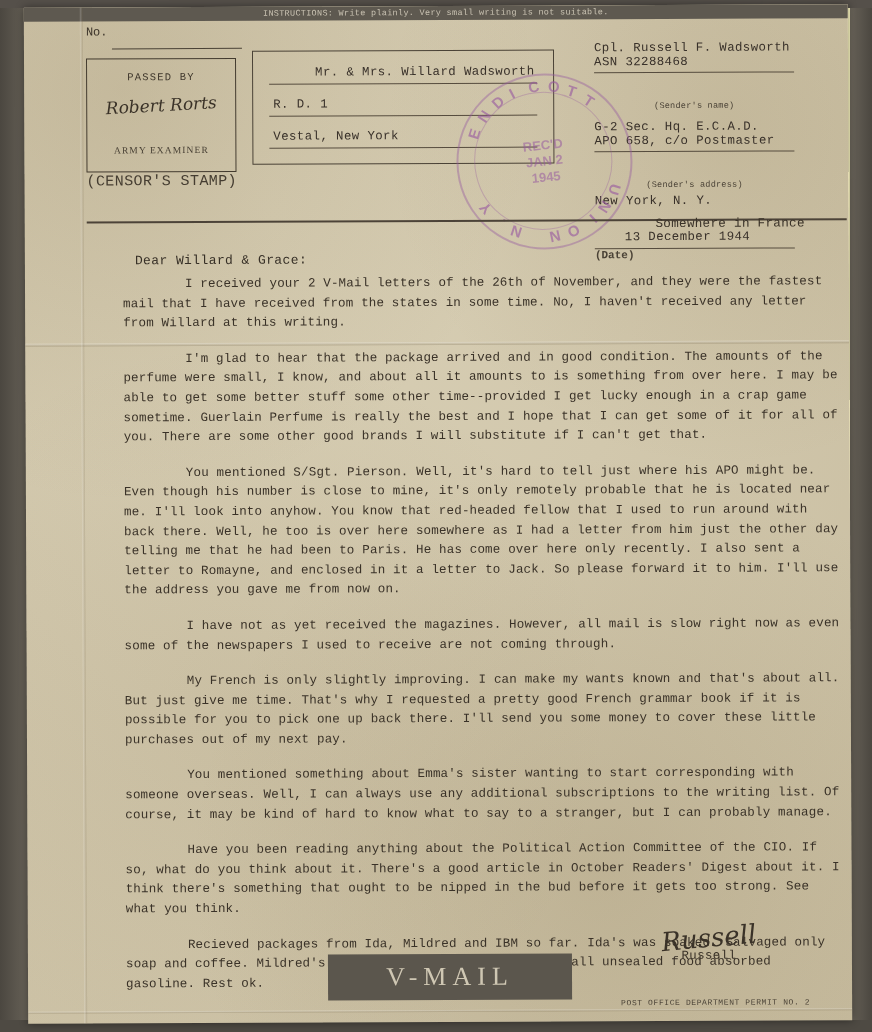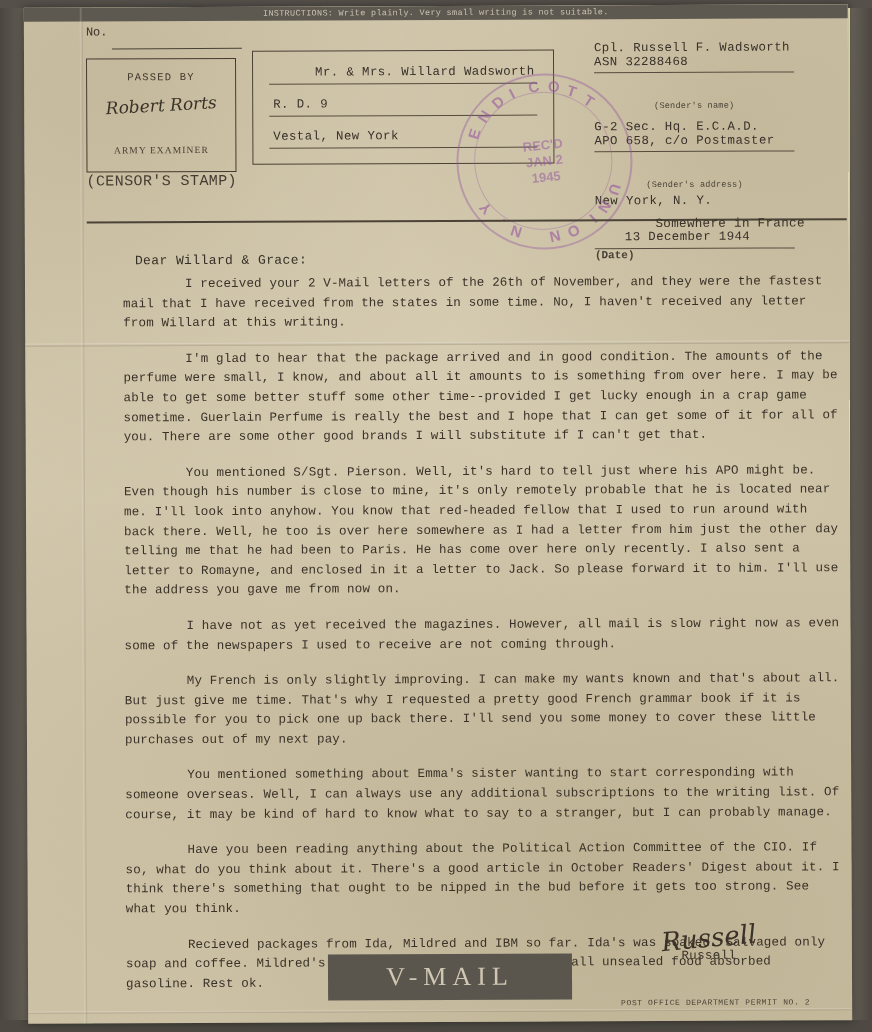--- a/index.html
+++ b/index.html
@@ -401,21 +401,21 @@
       <div class="censor-box">
         <div class="censor-line1">PASSED BY</div>
         <div class="censor-sig">Robert Rorts</div>
         <div class="censor-line2">ARMY EXAMINER</div>
       </div>
       <div class="censor-caption">(CENSOR'S STAMP)</div>
 
       <div class="addr-box">
         <div class="addr-line al1">Mr. &amp; Mrs. Willard Wadsworth</div>
         <div class="addr-rule ar1"></div>
-        <div class="addr-line al2">R. D. 9</div>
+        <div class="addr-line al2">R. D. 1</div>
         <div class="addr-rule ar2"></div>
         <div class="addr-line al3">Vestal, New York</div>
         <div class="addr-rule ar3"></div>
       </div>
 
       <div class="sender">
         <div class="snd-line">Cpl. Russell F. Wadsworth</div>
         <div class="snd-line">ASN 32288468</div>
         <div class="snd-rule"></div>
         <div class="snd-cap">(Sender's name)</div>

